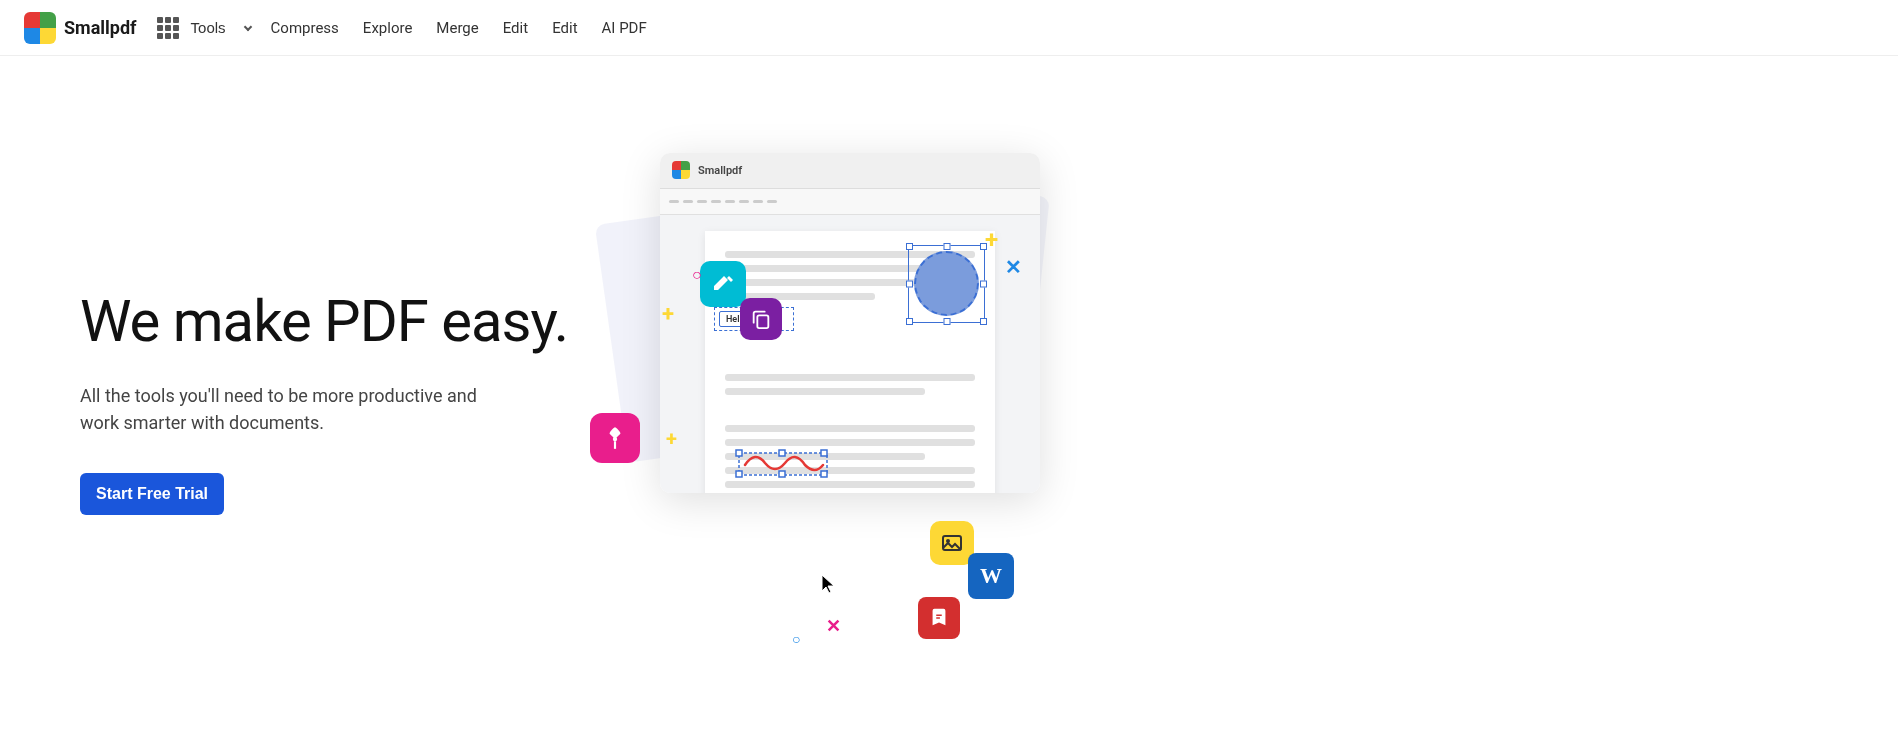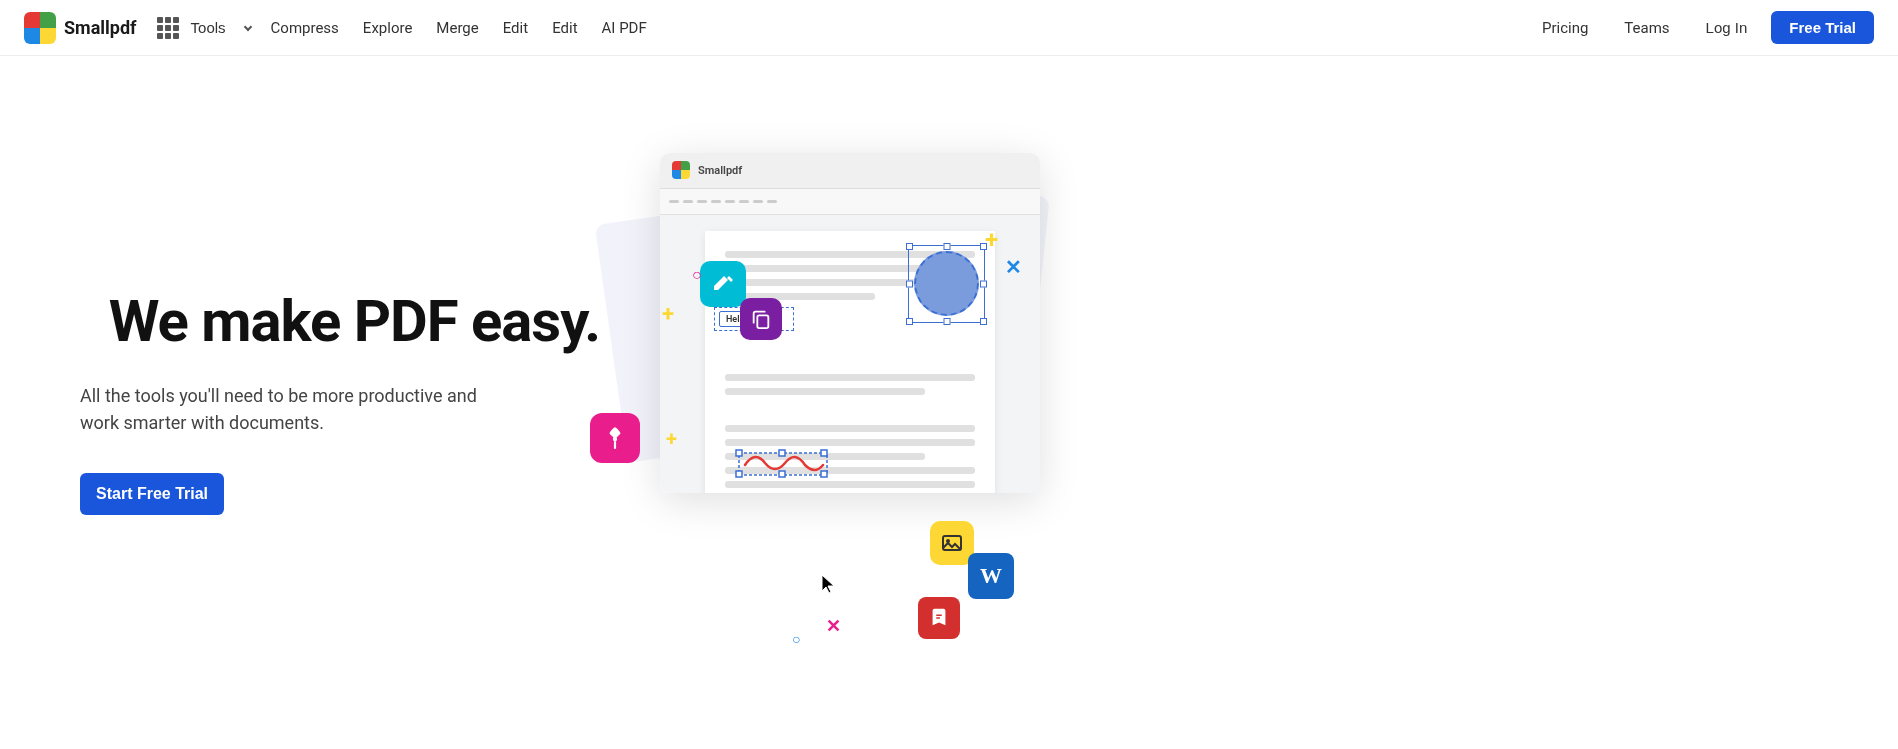--- a/index.html
+++ b/index.html
@@ -130,26 +130,25 @@
       padding: 40px 80px;
       position: relative;
       overflow: hidden;
     }
     .hero-content {
       flex: 0 0 520px;
       z-index: 2;
     }
     .hero-title {
       font-size: 58px;
-      font-weight: 700;
+      font-weight: 400;
       color: #111;
       line-height: 1.1;
       margin-bottom: 28px;
       letter-spacing: -1px;
-      text-align: right;
     }
     .hero-subtitle {
       font-size: 18px;
       color: #444;
       line-height: 1.55;
       margin-bottom: 36px;
       max-width: 420px;
     }
     .hero-buttons {
       display: flex;
@@ -424,26 +423,20 @@
     <a class="nav-link" href="#">Compress</a>
     <a class="nav-link" href="#">Explore</a>
     <a class="nav-link" href="#">Merge</a>
     <a class="nav-link" href="#">Edit</a>
     <a class="nav-link" href="#">Edit</a>
     <a class="nav-link" href="#">AI PDF</a>
   </div>
 
   <div class="nav-spacer"></div>
 
-  <div class="nav-right">
-    <a class="nav-pricing" href="#">Pricing</a>
-    <a class="nav-teams" href="#">Teams</a>
-    <button class="nav-login">Log In</button>
-    <button class="nav-free-trial">Free Trial</button>
-  </div>
 </nav>
 
 <section class="hero">
   <div class="hero-content">
     <h1 class="hero-title">We make PDF easy.</h1>
     <p class="hero-subtitle">All the tools you'll need to be more productive and work smarter with documents.</p>
     <div class="hero-buttons">
       <button class="btn-primary">Start Free Trial</button>
     </div>
   </div>

